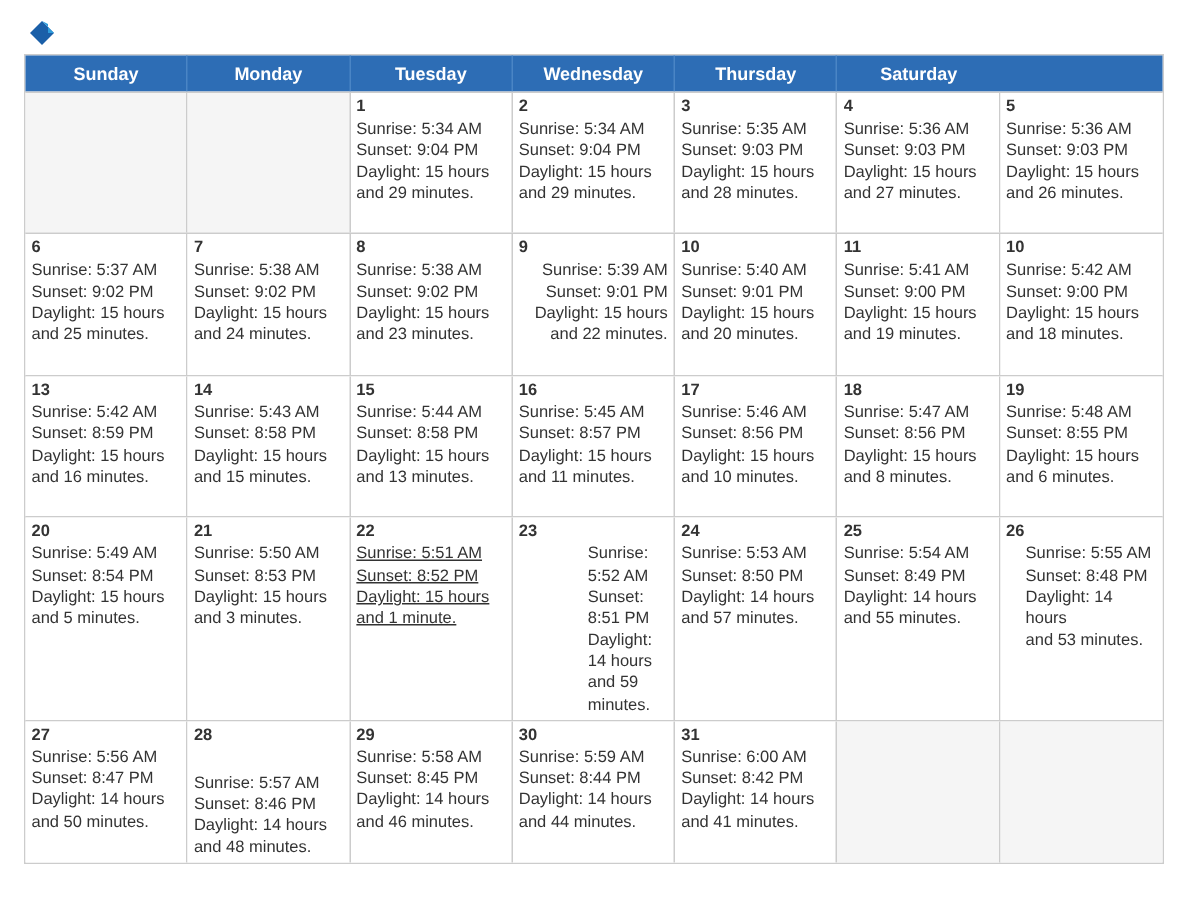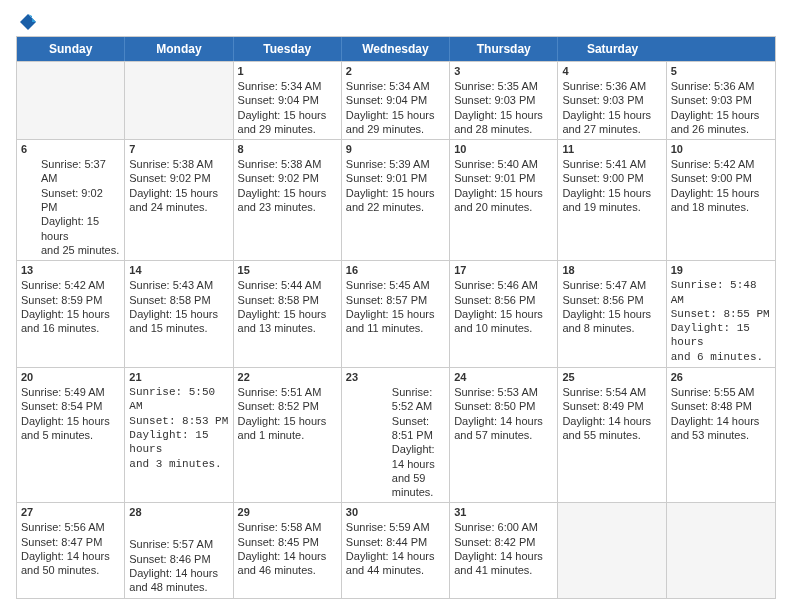--- a/index.html
+++ b/index.html
@@ -183,42 +183,42 @@
             <div class="day-number">5</div>
             <div class="cell-text" style="white-space: pre-line;">Sunrise: 5:36 AM
 Sunset: 9:03 PM
 Daylight: 15 hours
 and 26 minutes.</div>
           </div>
         </div>
         <div class="cal-row">
           <div class="cal-cell">
             <div class="day-number">6</div>
-            <div class="cell-text" style="white-space: pre-line; margin-left: 20px;">Sunrise: 5:37 AM
+            <div class="cell-text" style="white-space: pre-line;">Sunrise: 5:37 AM
 Sunset: 9:02 PM
 Daylight: 15 hours
 and 25 minutes.</div>
           </div>
           <div class="cal-cell">
             <div class="day-number">7</div>
             <div class="cell-text" style="white-space: pre-line;">Sunrise: 5:38 AM
 Sunset: 9:02 PM
 Daylight: 15 hours
 and 24 minutes.</div>
           </div>
           <div class="cal-cell">
             <div class="day-number">8</div>
             <div class="cell-text" style="white-space: pre-line;">Sunrise: 5:38 AM
 Sunset: 9:02 PM
 Daylight: 15 hours
 and 23 minutes.</div>
           </div>
           <div class="cal-cell">
             <div class="day-number">9</div>
-            <div class="cell-text" style="white-space: pre-line;">Sunrise: 5:39 AM
+            <div class="cell-text" style="white-space: pre-line; text-align: right;">Sunrise: 5:39 AM
 Sunset: 9:01 PM
 Daylight: 15 hours
 and 22 minutes.</div>
           </div>
           <div class="cal-cell">
             <div class="day-number">10</div>
             <div class="cell-text" style="white-space: pre-line;">Sunrise: 5:40 AM
 Sunset: 9:01 PM
 Daylight: 15 hours
 and 20 minutes.</div>
@@ -276,44 +276,44 @@
           </div>
           <div class="cal-cell">
             <div class="day-number">18</div>
             <div class="cell-text" style="white-space: pre-line;">Sunrise: 5:47 AM
 Sunset: 8:56 PM
 Daylight: 15 hours
 and 8 minutes.</div>
           </div>
           <div class="cal-cell">
             <div class="day-number">19</div>
-            <div class="cell-text" style="white-space: pre-line; font-family: Liberation Mono, monospace;">Sunrise: 5:48 AM
+            <div class="cell-text" style="white-space: pre-line;">Sunrise: 5:48 AM
 Sunset: 8:55 PM
 Daylight: 15 hours
 and 6 minutes.</div>
           </div>
         </div>
         <div class="cal-row">
           <div class="cal-cell">
             <div class="day-number">20</div>
             <div class="cell-text" style="white-space: pre-line;">Sunrise: 5:49 AM
 Sunset: 8:54 PM
 Daylight: 15 hours
 and 5 minutes.</div>
           </div>
           <div class="cal-cell">
             <div class="day-number">21</div>
-            <div class="cell-text" style="white-space: pre-line; font-family: Liberation Mono, monospace;">Sunrise: 5:50 AM
+            <div class="cell-text" style="white-space: pre-line;">Sunrise: 5:50 AM
 Sunset: 8:53 PM
 Daylight: 15 hours
 and 3 minutes.</div>
           </div>
           <div class="cal-cell">
             <div class="day-number">22</div>
-            <div class="cell-text" style="white-space: pre-line;">Sunrise: 5:51 AM
+            <div class="cell-text" style="white-space: pre-line; text-decoration: underline;">Sunrise: 5:51 AM
 Sunset: 8:52 PM
 Daylight: 15 hours
 and 1 minute.</div>
           </div>
           <div class="cal-cell">
             <div class="day-number">23</div>
             <div class="cell-text" style="white-space: pre-line; margin-left: 46px;">Sunrise: 5:52 AM
 Sunset: 8:51 PM
 Daylight: 14 hours
 and 59 minutes.</div>
@@ -327,21 +327,21 @@
           </div>
           <div class="cal-cell">
             <div class="day-number">25</div>
             <div class="cell-text" style="white-space: pre-line;">Sunrise: 5:54 AM
 Sunset: 8:49 PM
 Daylight: 14 hours
 and 55 minutes.</div>
           </div>
           <div class="cal-cell">
             <div class="day-number">26</div>
-            <div class="cell-text" style="white-space: pre-line;">Sunrise: 5:55 AM
+            <div class="cell-text" style="white-space: pre-line; margin-left: 13px;">Sunrise: 5:55 AM
 Sunset: 8:48 PM
 Daylight: 14 hours
 and 53 minutes.</div>
           </div>
         </div>
         <div class="cal-row">
           <div class="cal-cell">
             <div class="day-number">27</div>
             <div class="cell-text" style="white-space: pre-line;">Sunrise: 5:56 AM
 Sunset: 8:47 PM

